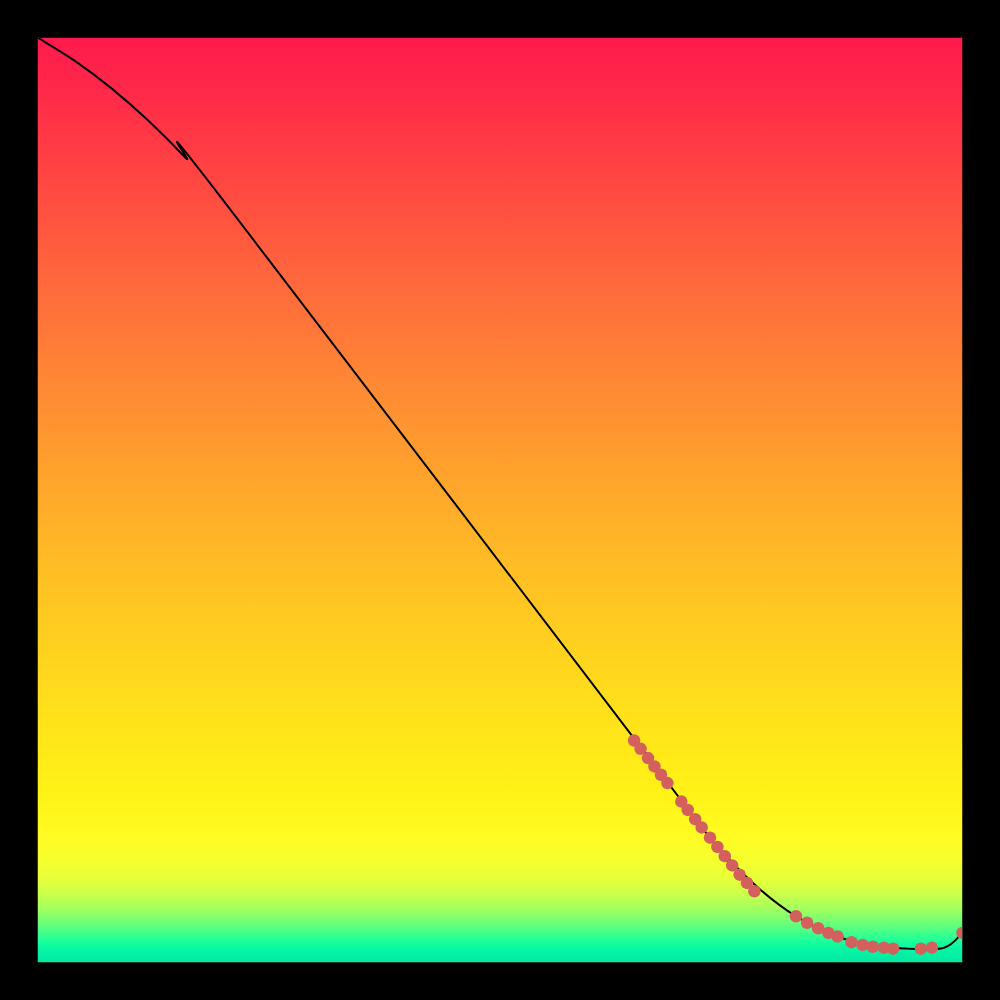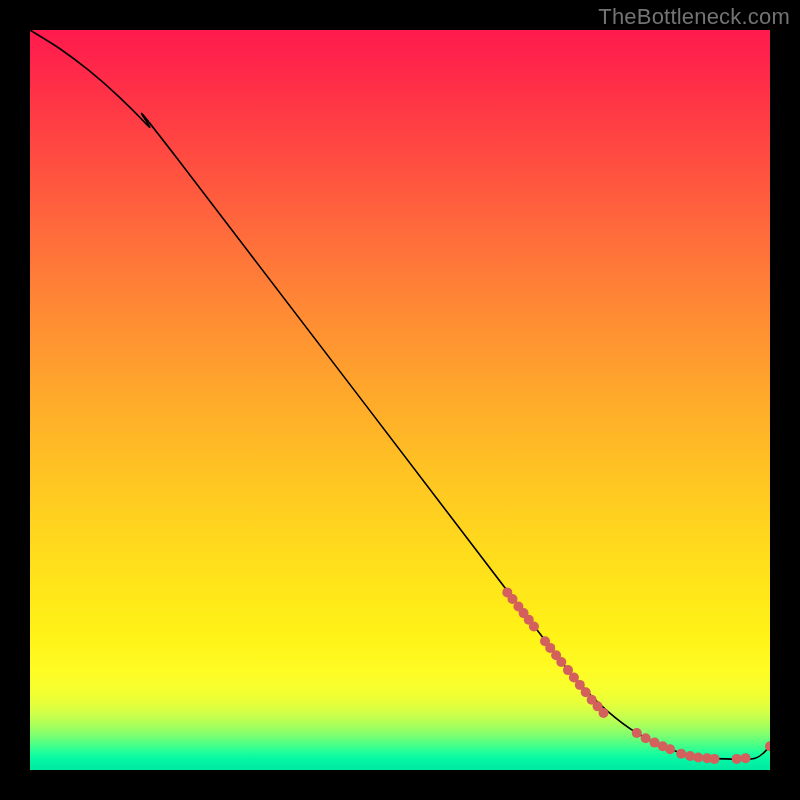--- a/index.html
+++ b/index.html
@@ -71,21 +71,20 @@
     left: 0;
     top: 0;
     width: 100%;
     height: 100%;
   }
 </style>
 </head>
 <body>
 
 <div class="frame">
-  <div class="watermark">TheBottleneck.com</div>
 
   <div class="plot-area">
     <div class="gradient"></div>
     <svg class="overlay" viewBox="0 0 740 740" preserveAspectRatio="none">
       <path id="curve-path" fill="none" stroke="#000000" stroke-width="1.6" stroke-linecap="round" stroke-linejoin="round" d="M 0.00 0.00 C 4.93 3.08, 19.73 11.72, 29.60 18.50 C 39.47 25.28, 49.33 32.68, 59.20 40.70 C 69.07 48.72, 78.93 57.35, 88.80 66.60 C 98.67 75.85, 108.53 85.72, 118.40 96.20 C 128.27 106.68, 81.40 43.17, 148.00 129.50 C 214.60 215.83, 451.40 527.25, 518.00 614.20 C 584.60 701.15, 537.73 640.10, 547.60 651.20 C 557.47 662.30, 567.33 672.17, 577.20 680.80 C 587.07 689.43, 596.93 696.83, 606.80 703.00 C 616.67 709.17, 626.53 713.85, 636.40 717.80 C 646.27 721.75, 656.13 724.83, 666.00 726.68 C 675.87 728.53, 685.73 728.65, 695.60 728.90 C 705.47 729.15, 717.80 730.26, 725.20 728.16 C 732.60 726.06, 737.53 718.29, 740.00 716.32 "></path>
       <g id="points-group">
           <circle cx="477.30" cy="562.40" r="5" fill="#d3605c"></circle>
           <circle cx="482.48" cy="569.06" r="5" fill="#d3605c"></circle>
           <circle cx="488.40" cy="576.46" r="5" fill="#d3605c"></circle>
           <circle cx="493.58" cy="583.12" r="5" fill="#d3605c"></circle>

